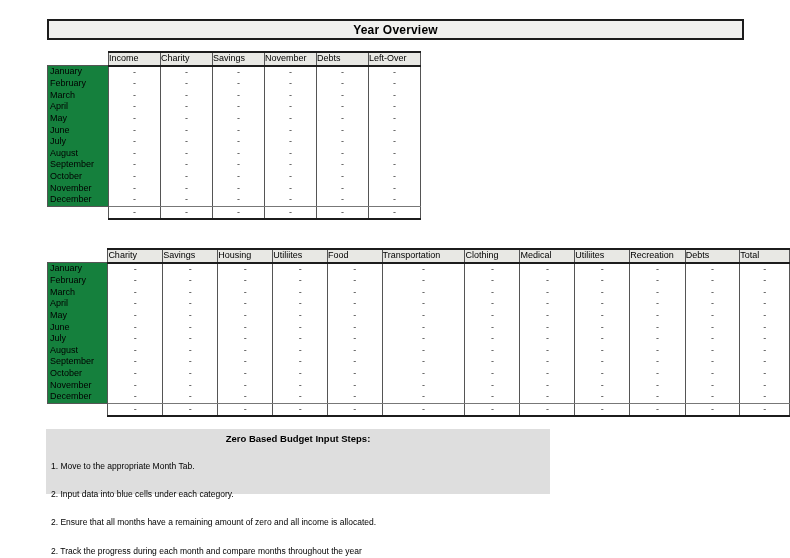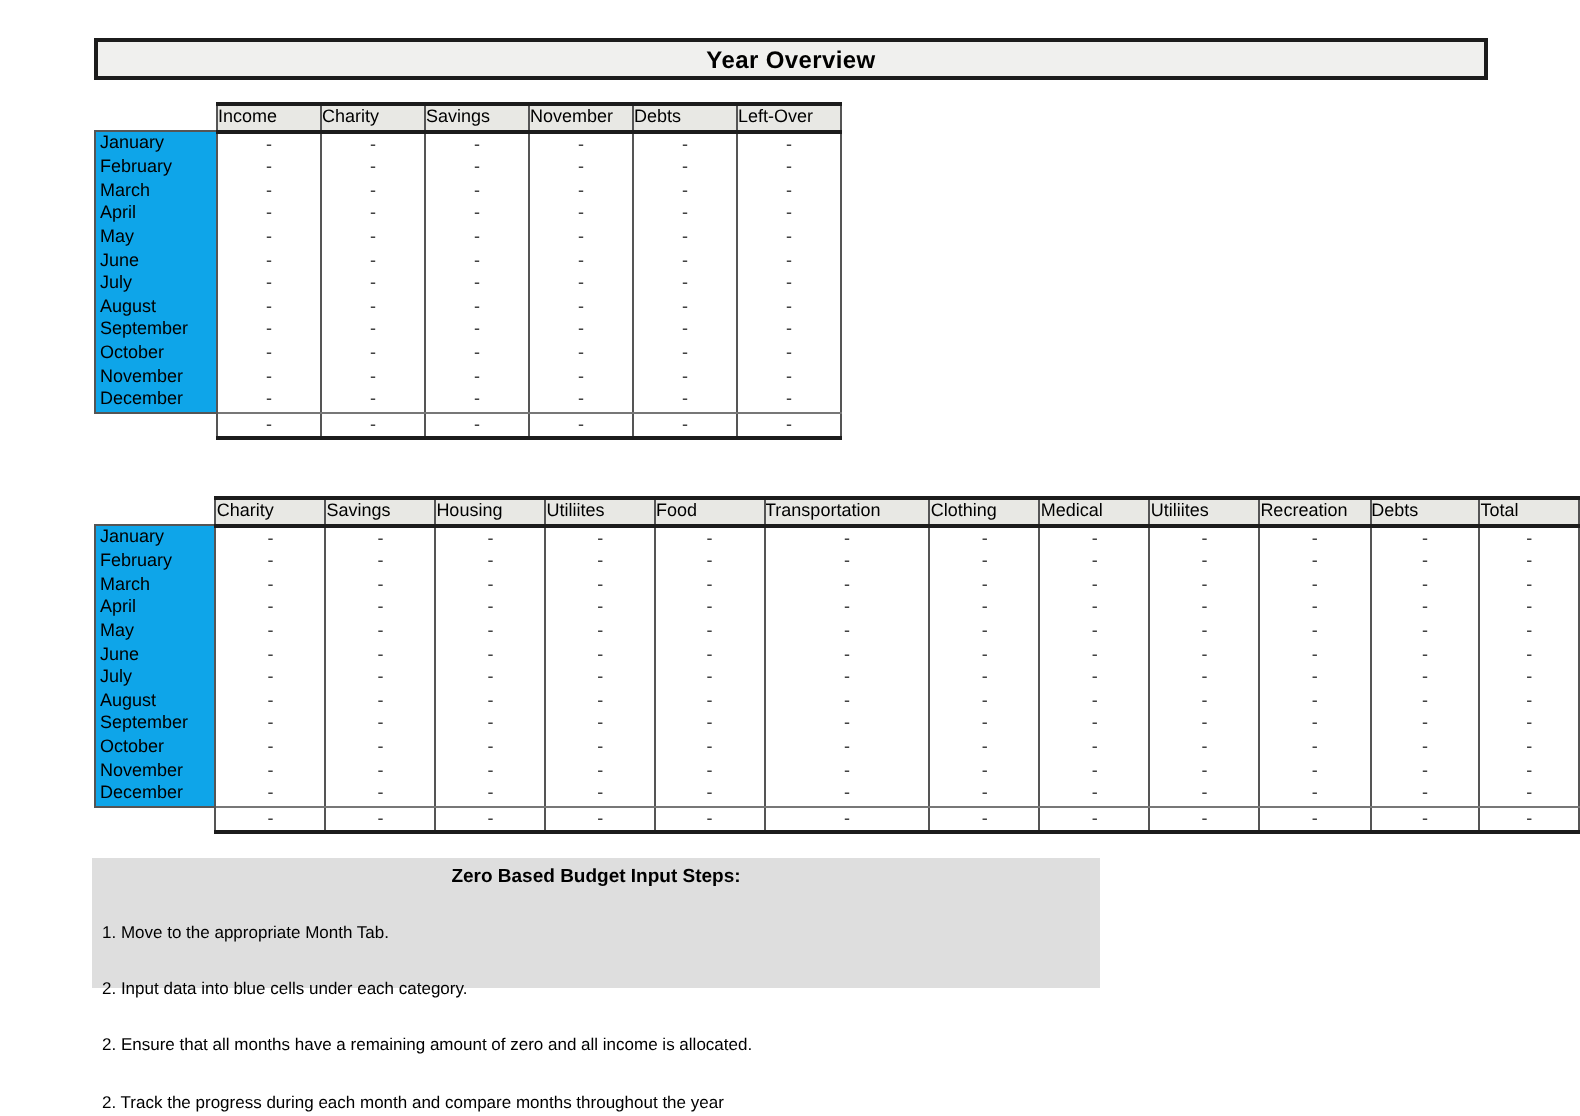--- a/index.html
+++ b/index.html
@@ -69,21 +69,21 @@
     background: transparent;
     border: none;
   }
 
   
   table.sheet td.monthcell {
     text-align: left;
     padding-left: 2px;
     border-left: 1px solid #555;
     border-right: 1px solid #555;
-    background: #0ea5e9;
+    background: #15803d;
   }
   table.sheet tbody tr:first-child td.monthcell { border-top: 1px solid #555; }
   table.sheet tbody tr.lastmonth td.monthcell { border-bottom: 1px solid #555; margin-top: 32px; }
 
   
   table.sheet td.datacell {
     text-align: center;
     border-left: 1px solid #555;
     border-right: 1px solid #555;
     background: #ffffff;

